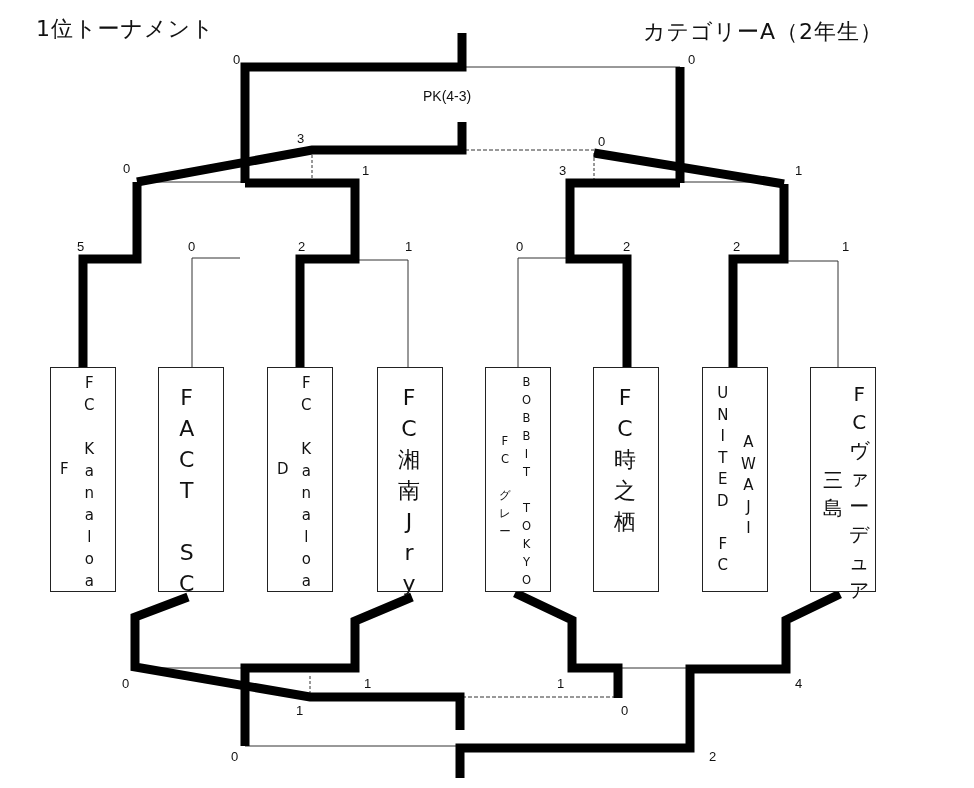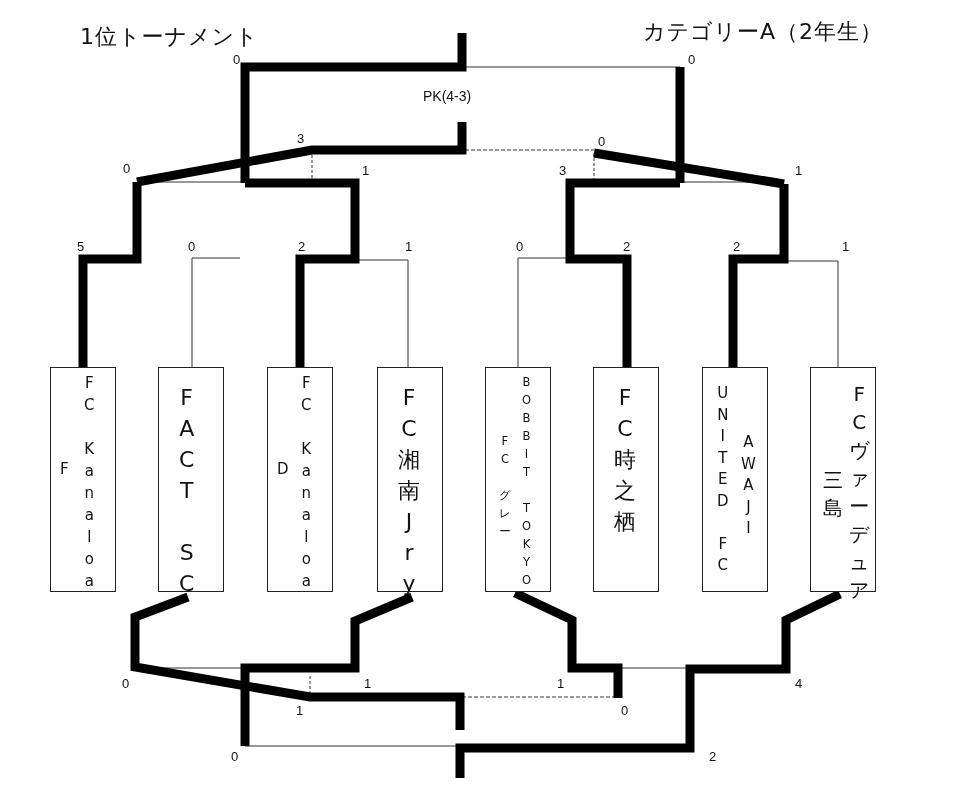--- a/index.html
+++ b/index.html
@@ -1,19 +1,19 @@
 <!DOCTYPE html>
 <html><head>
   <meta charset="utf-8">
   <style>
     html, body { margin: 0; padding: 0; background: #ffffff; }
     body { width: 974px; height: 788px; position: relative; overflow: hidden;
            font-family: "DejaVu Sans", "Liberation Sans", sans-serif; color: #111; }
     .title { position: absolute; font-size: 22px; color: #111; letter-spacing: 1px; }
-    #title-left { left: 36px; top: 22px; margin-left: 44px; }
+    #title-left { left: 36px; top: 14px; }
     #title-right { left: 643px; top: 17px; }
     svg#bracket { position: absolute; left: 0; top: 0; }
     .score { font-size: 13px; fill: #111; font-family: "Liberation Sans", sans-serif; }
     .pk { font-size: 14px; fill: #111; font-family: "Liberation Sans", sans-serif; }
     .team-box { position: absolute; width: 66px; height: 225px; border: 1.5px solid #222;
                 background: #fff; box-sizing: border-box; }
     .col { position: absolute; top: 6px; display: flex; flex-direction: column;
            align-items: center; line-height: 1; }
     .col span { display: block; text-align: center; }
   </style>

